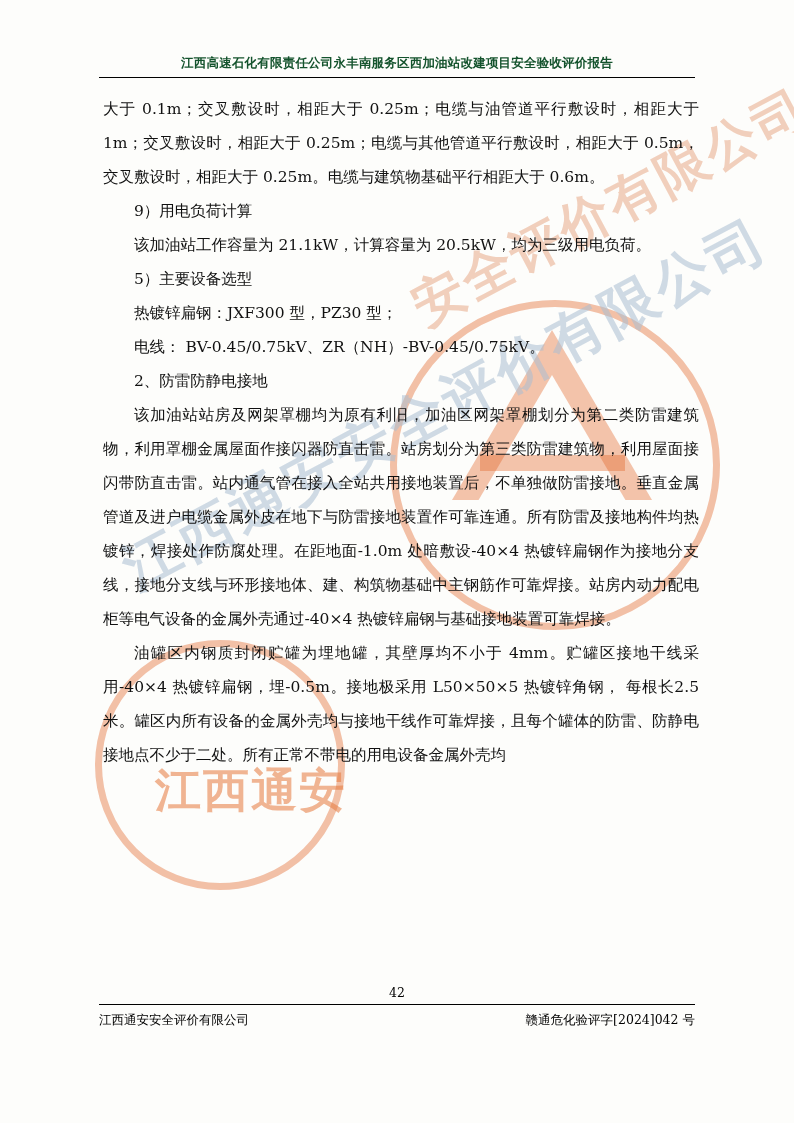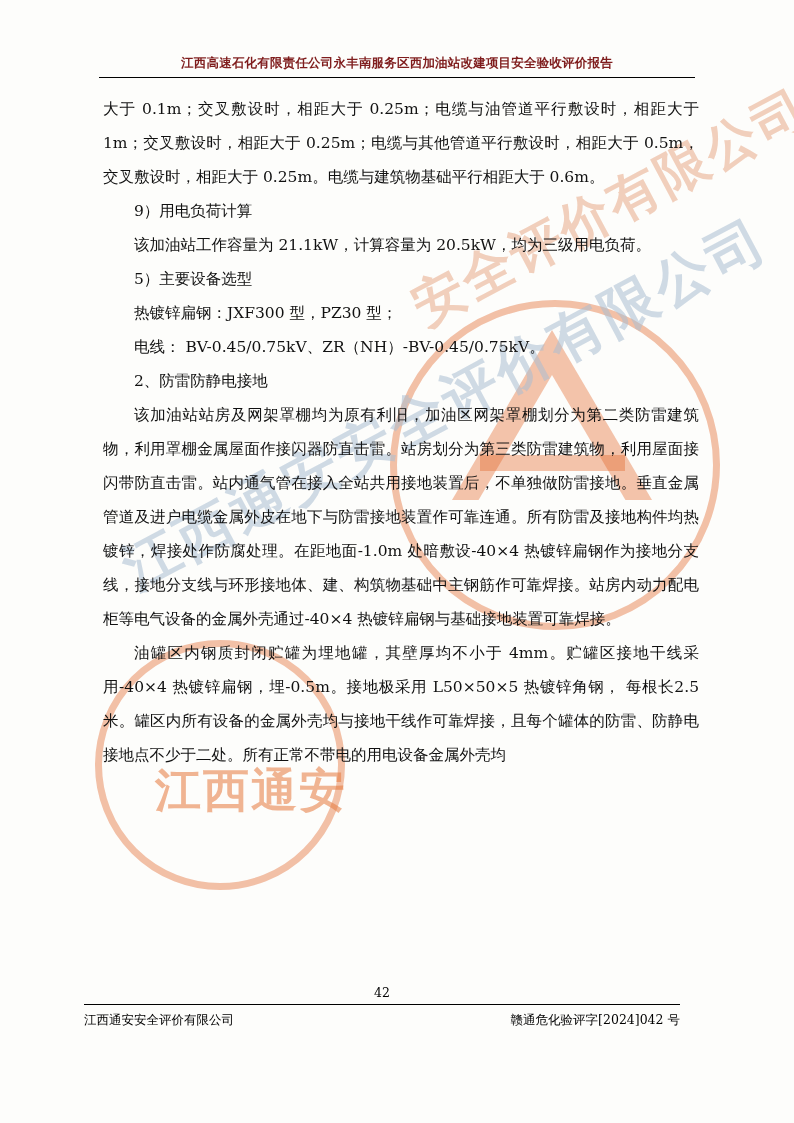--- a/index.html
+++ b/index.html
@@ -125,21 +125,21 @@
     left: 99px;
     top: 55px;
     width: 596px;
     text-align: center;
     z-index: 10;
   }
   .header-title {
     font-family: "DejaVu Serif", "Liberation Serif", serif;
     font-size: 12.5px;
     font-weight: bold;
-    color: #7f1d1d;
+    color: #14532d;
     letter-spacing: 0.2px;
     white-space: nowrap;
   }
   .header-rule {
     margin-top: 5px;
     border-bottom: 1.2px solid #000;
     width: 100%;
   }
 
   
@@ -159,21 +159,21 @@
     letter-spacing: 0px;
     color: #111;
   }
   p.indent {
     text-indent: 31px;
   }
 
   
   .footer {
     position: absolute;
-    left: 84px;
+    left: 99px;
     top: 985px;
     width: 596px;
     z-index: 10;
   }
   .footer-pageno {
     text-align: center;
     font-size: 12.5px;
     color: #000;
     margin-bottom: 4px;
     font-family: "DejaVu Serif", "Liberation Serif", serif;

